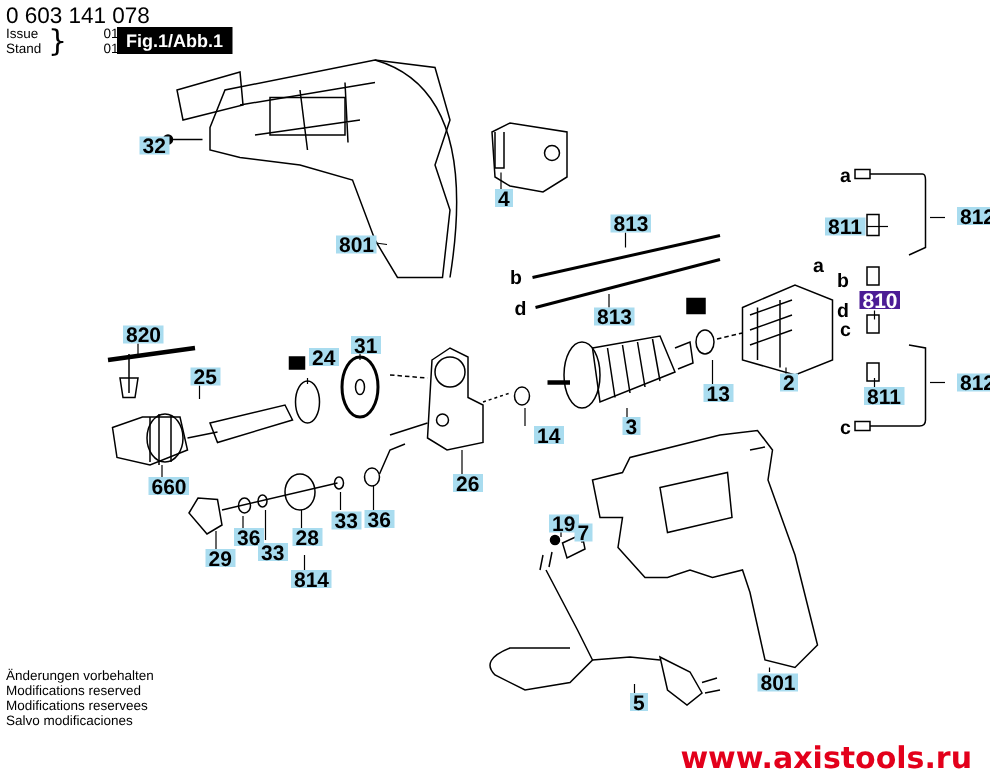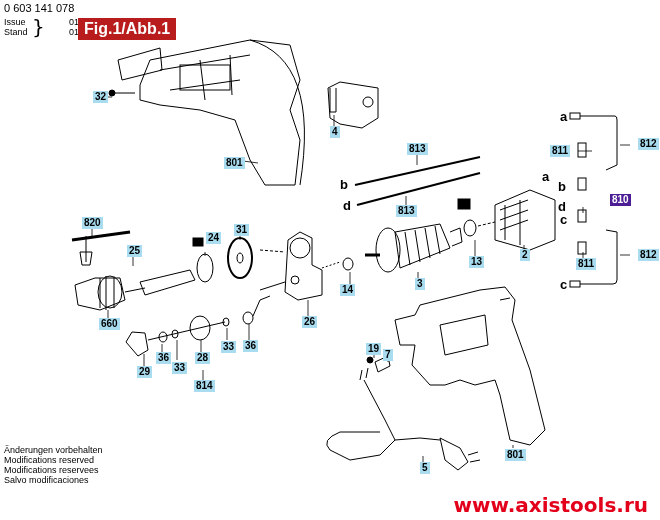--- a/index.html
+++ b/index.html
@@ -1,30 +1,30 @@
 <!DOCTYPE html>
 <html><head>
   <meta charset="utf-8">
   <style>
     html, body { margin: 0; padding: 0; background: #ffffff; }
     body { width: 660px; height: 520px; position: relative; overflow: hidden;
            font-family: "Liberation Sans", sans-serif; color: #000; }
-    .hdr-num { position: absolute; left: 4px; top: 2px; font-size: 11px; }
+    .hdr-num { position: absolute; left: 4px; top: 2px; font-size: 15px; }
     .issue { position: absolute; left: 4px; top: 17px; font-size: 9px; line-height: 10px; }
     .issue .brace { position: absolute; left: 28px; top: 0; font-size: 20px; line-height: 20px; font-family: "DejaVu Sans", sans-serif; }
     .issue .vals { position: absolute; left: 38px; top: 0; width: 40px; margin-left: 27px; }
-    .fig { position: absolute; left: 78px; top: 18px; background: #b91c1c; color: #fff;
-           font-weight: bold; font-size: 16px; padding: 2px 6px; }
+    .fig { position: absolute; left: 78px; top: 18px; background: #000000; color: #fff;
+           font-weight: bold; font-size: 12px; padding: 2px 6px; }
     .footer-notes { position: absolute; left: 4px; top: 445px; font-size: 9px; line-height: 10px; }
     .url { position: absolute; right: 12px; top: 493px; color: #e3001b; font-weight: bold;
            font-size: 20px; font-family: "DejaVu Sans", sans-serif; }
     svg.diagram { position: absolute; left: 0; top: 0; }
-    .lbl { position: absolute; background: #a9dcef; font-weight: bold; font-size: 10px;
+    .lbl { position: absolute; background: #a9dcef; font-weight: bold; font-size: 14px;
            padding: 0 2px; line-height: 12px; }
-    .lbl.hl { background: #4c1d95; color: #fff; margin-left: 37px; }
+    .lbl.hl { background: #4c1d95; color: #fff; }
     .letter { position: absolute; font-size: 13px; font-weight: bold; line-height: 13px; }
   </style>
 </head>
 <body>
 
 <div class="hdr-num">0 603 141 078</div>
 <div class="issue">
   <div>Issue</div>
   <div>Stand</div>
   <span class="brace">}</span>
@@ -201,21 +201,21 @@
 <span class="lbl hl" style="left:573px;top:194px">810</span>
 <span class="lbl" style="left:520px;top:249px">2</span>
 <span class="lbl" style="left:576px;top:258px">811</span>
 <span class="lbl" style="left:638px;top:249px">812</span>
 <span class="lbl" style="left:82px;top:217px">820</span>
 <span class="lbl" style="left:127px;top:245px">25</span>
 <span class="lbl" style="left:206px;top:232px">24</span>
 <span class="lbl" style="left:234px;top:224px">31</span>
 <span class="lbl" style="left:99px;top:318px">660</span>
 <span class="lbl" style="left:302px;top:316px">26</span>
-<span class="lbl" style="left:340px;top:284px">14</span>
+<span class="lbl" style="left:356px;top:284px">14</span>
 <span class="lbl" style="left:415px;top:278px">3</span>
 <span class="lbl" style="left:469px;top:256px">13</span>
 <span class="lbl" style="left:137px;top:366px">29</span>
 <span class="lbl" style="left:156px;top:352px">36</span>
 <span class="lbl" style="left:172px;top:362px">33</span>
 <span class="lbl" style="left:195px;top:352px">28</span>
 <span class="lbl" style="left:194px;top:380px">814</span>
 <span class="lbl" style="left:221px;top:341px">33</span>
 <span class="lbl" style="left:243px;top:340px">36</span>
 <span class="lbl" style="left:366px;top:343px">19</span>

